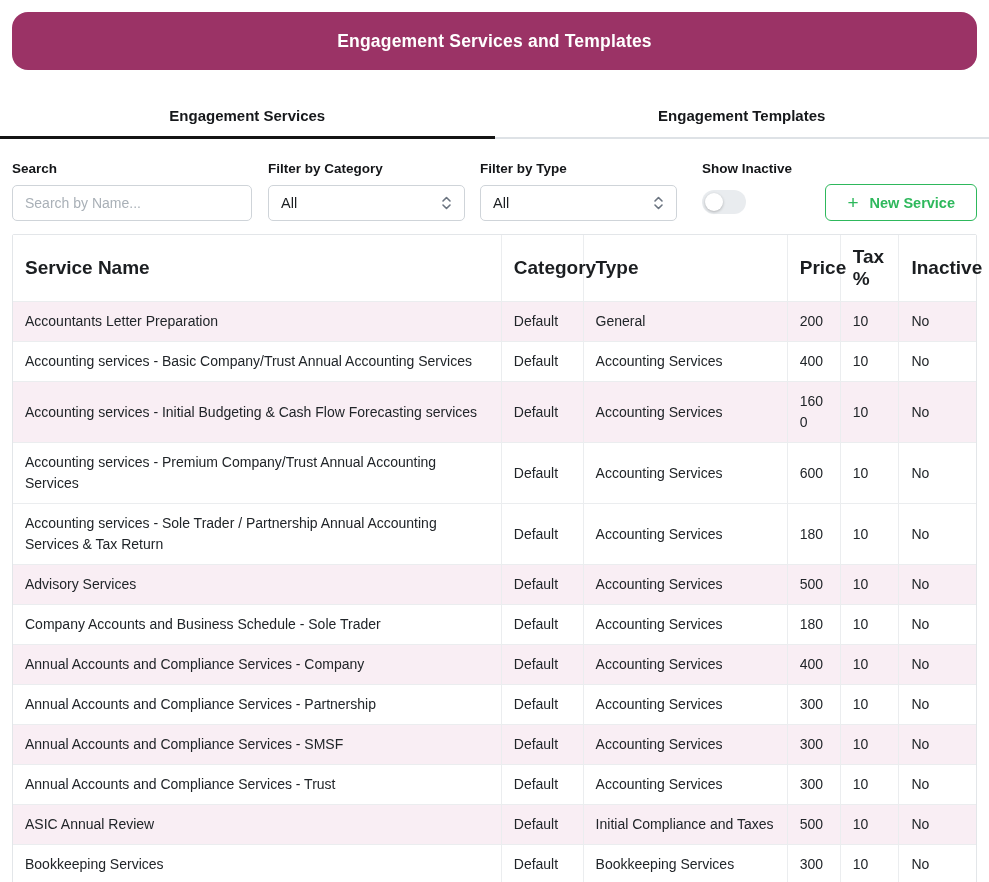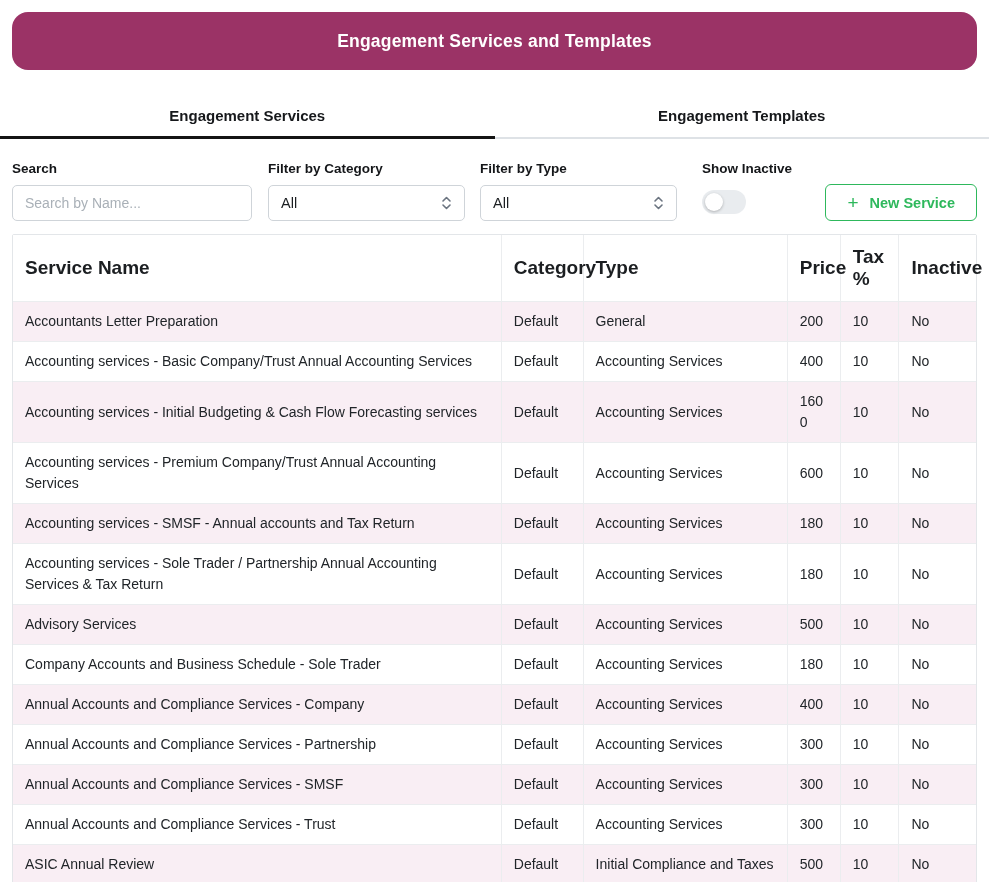--- a/index.html
+++ b/index.html
@@ -184,28 +184,20 @@
           <td>No</td>
         </tr>
         <tr class="even">
           <td>Accounting services - Premium Company/Trust Annual Accounting Services</td>
           <td>Default</td>
           <td>Accounting Services</td>
           <td>600</td>
           <td>10</td>
           <td>No</td>
         </tr>
-        <tr class="odd">
-          <td>Accounting services - SMSF - Annual accounts and Tax Return</td>
-          <td>Default</td>
-          <td>Accounting Services</td>
-          <td>180</td>
-          <td>10</td>
-          <td>No</td>
-        </tr>
         <tr class="even">
           <td>Accounting services - Sole Trader / Partnership Annual Accounting Services &amp; Tax Return</td>
           <td>Default</td>
           <td>Accounting Services</td>
           <td>180</td>
           <td>10</td>
           <td>No</td>
         </tr>
         <tr class="odd">
           <td>Advisory Services</td>

